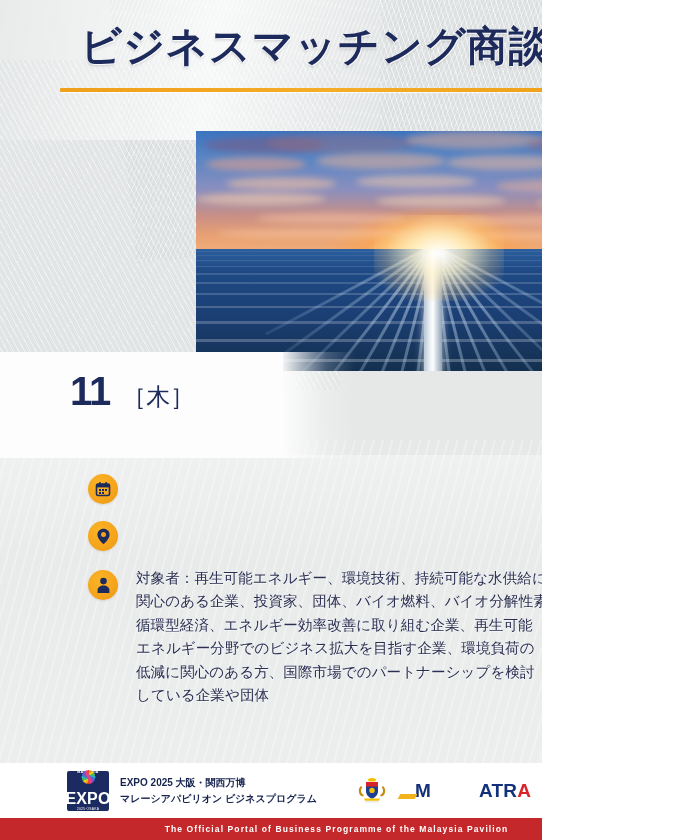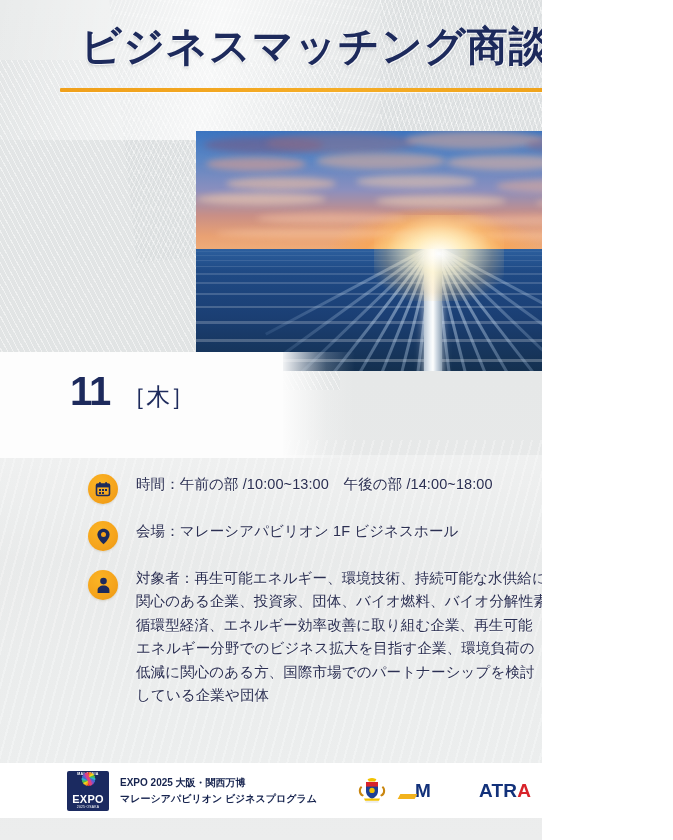--- a/index.html
+++ b/index.html
@@ -283,21 +283,21 @@
     border-radius: 2px;
     transform-origin: 50% 50%;
   }
   .expo-malaysia {
     font-size: 3.6px;
     letter-spacing: .4px;
     font-weight: 700;
     margin-top: 1px;
   }
   .expo-word {
-    font-size: 11px;
+    font-size: 16px;
     font-weight: 700;
     letter-spacing: .2px;
     margin-top: 17px;
   }
   .expo-year {
     font-size: 3.4px;
     letter-spacing: .2px;
     margin-top: 1px;
   }
   .footer-caption {
@@ -443,31 +443,29 @@
           <rect x="1.5" y="3" width="13" height="3.4" fill="#1d2a5c"></rect>
           <rect x="4" y="1" width="1.8" height="3.2" rx=".8" fill="#1d2a5c"></rect>
           <rect x="10.2" y="1" width="1.8" height="3.2" rx=".8" fill="#1d2a5c"></rect>
           <rect x="4" y="8" width="2" height="2" fill="#1d2a5c"></rect>
           <rect x="7" y="8" width="2" height="2" fill="#1d2a5c"></rect>
           <rect x="10" y="8" width="2" height="2" fill="#1d2a5c"></rect>
           <rect x="4" y="11" width="2" height="2" fill="#1d2a5c"></rect>
           <rect x="7" y="11" width="2" height="2" fill="#1d2a5c"></rect>
         </svg>
       </span>
-      <span class="info-text">時間：午前の部 /10:00~13:00　午後の部 /14:00~18:00</span>
     </div>
 
     <div class="info-row">
       <span class="info-icon">
         <svg width="15" height="17" viewBox="0 0 15 17" aria-hidden="true">
           <path d="M7.5 0.8C4.1 0.8 1.4 3.4 1.4 6.6c0 4.4 5.2 9 6.1 9.6 0.9-0.6 6.1-5.2 6.1-9.6C13.6 3.4 10.9 0.8 7.5 0.8z" fill="#1d2a5c"></path>
           <circle cx="7.5" cy="6.4" r="2.5" fill="#f5a31b"></circle>
         </svg>
       </span>
-      <span class="info-text">会場：マレーシアパビリオン 1F ビジネスホール</span>
     </div>
 
     <div class="info-row row-audience">
       <span class="info-icon">
         <svg width="15" height="16" viewBox="0 0 15 16" aria-hidden="true">
           <circle cx="7.5" cy="4.1" r="3.3" fill="#1d2a5c"></circle>
           <path d="M7.5 8.4c-3.4 0-5.9 2.1-5.9 4.7V16h11.8v-2.9c0-2.6-2.5-4.7-5.9-4.7z" fill="#1d2a5c"></path>
         </svg>
       </span>
       <span class="info-text">対象者：再生可能エネルギー、環境技術、持続可能な水供給に
@@ -520,14 +518,17 @@
             <span></span>
           </span>
         <span class="mt-m">M</span>
         <span class="mt-navy">ATR</span>
         <span class="mt-a-red">A</span>
         <span class="mt-navy">DE</span>
       </span>
     </div>
   </div>
 
+  <div class="redbar">
+    <span class="redbar-text">The Official Portal of Business Programme of the Malaysia Pavilion</span>
+  </div>
 
 </div>
 
 </body></html>

